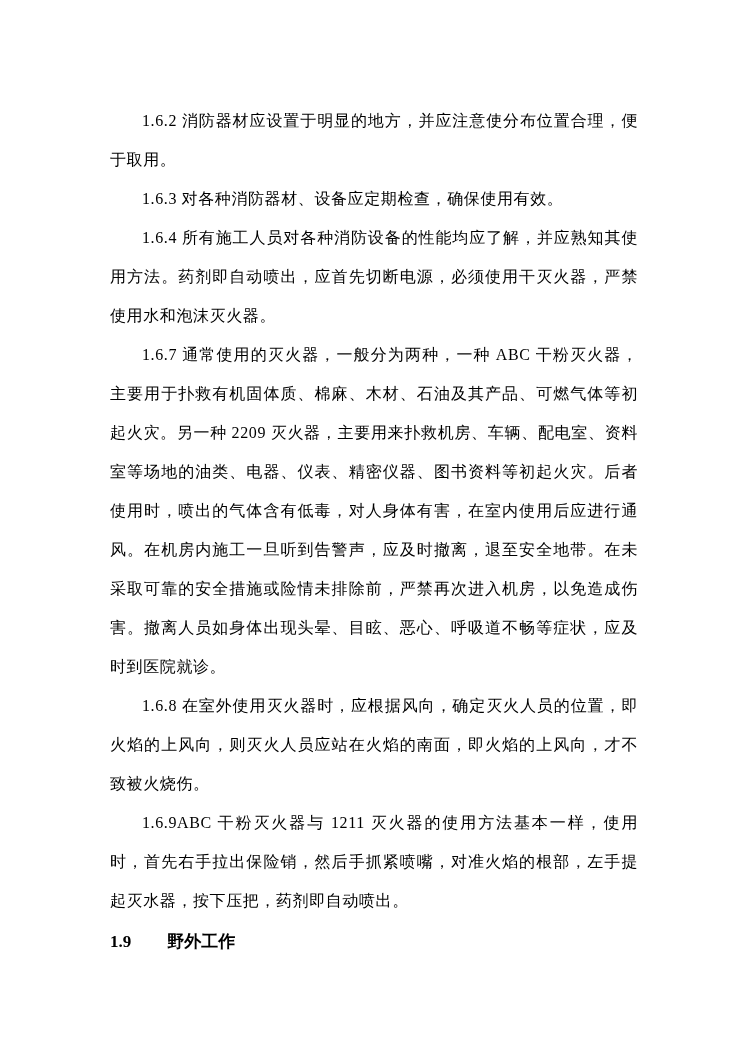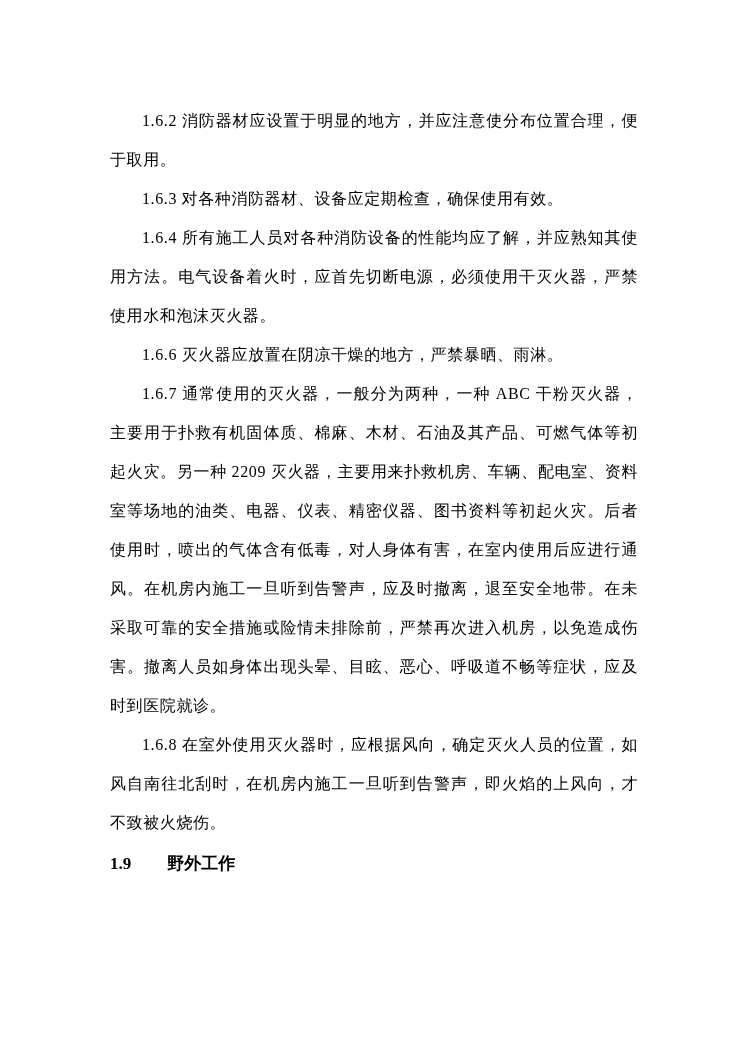--- a/index.html
+++ b/index.html
@@ -44,20 +44,20 @@
   .section-heading .title {
     margin-left: 36px;
   }
 </style>
 </head>
 <body>
 
 <div class="page">
   <p class="para">1.6.2 消防器材应设置于明显的地方，并应注意使分布位置合理，便于取用。</p>
   <p class="para">1.6.3 对各种消防器材、设备应定期检查，确保使用有效。</p>
-  <p class="para">1.6.4 所有施工人员对各种消防设备的性能均应了解，并应熟知其使用方法。电气设备着火时，应首先切断电源，必须使用干灭火器，严禁使用水和泡沫灭火器。</p>
-  <p class="para">1.6.6 灭火器应放置在阴凉干燥的地方，严禁暴晒、雨淋。</p>
+  <p class="para">1.6.4 所有施工人员对各种消防设备的性能均应了解，并应熟知其使用方法。药剂即自动喷出，应首先切断电源，必须使用干灭火器，严禁使用水和泡沫灭火器。</p>
   <p class="para">1.6.7 通常使用的灭火器，一般分为两种，一种 ABC 干粉灭火器，主要用于扑救有机固体质、棉麻、木材、石油及其产品、可燃气体等初起火灾。另一种 2209 灭火器，主要用来扑救机房、车辆、配电室、资料室等场地的油类、电器、仪表、精密仪器、图书资料等初起火灾。后者使用时，喷出的气体含有低毒，对人身体有害，在室内使用后应进行通风。在机房内施工一旦听到告警声，应及时撤离，退至安全地带。在未采取可靠的安全措施或险情未排除前，严禁再次进入机房，以免造成伤害。撤离人员如身体出现头晕、目眩、恶心、呼吸道不畅等症状，应及时到医院就诊。</p>
-  <p class="para">1.6.8 在室外使用灭火器时，应根据风向，确定灭火人员的位置，如风自南往北刮时，在机房内施工一旦听到告警声，即火焰的上风向，才不致被火烧伤。</p>
+  <p class="para">1.6.8 在室外使用灭火器时，应根据风向，确定灭火人员的位置，即火焰的上风向，则灭火人员应站在火焰的南面，即火焰的上风向，才不致被火烧伤。</p>
+  <p class="para">1.6.9ABC 干粉灭火器与 1211 灭火器的使用方法基本一样，使用时，首先右手拉出保险销，然后手抓紧喷嘴，对准火焰的根部，左手提起灭水器，按下压把，药剂即自动喷出。</p>
   <p class="section-heading">
     <span class="number">1.9</span><span class="title">野外工作</span>
   </p>
 </div>
 
 </body></html>

